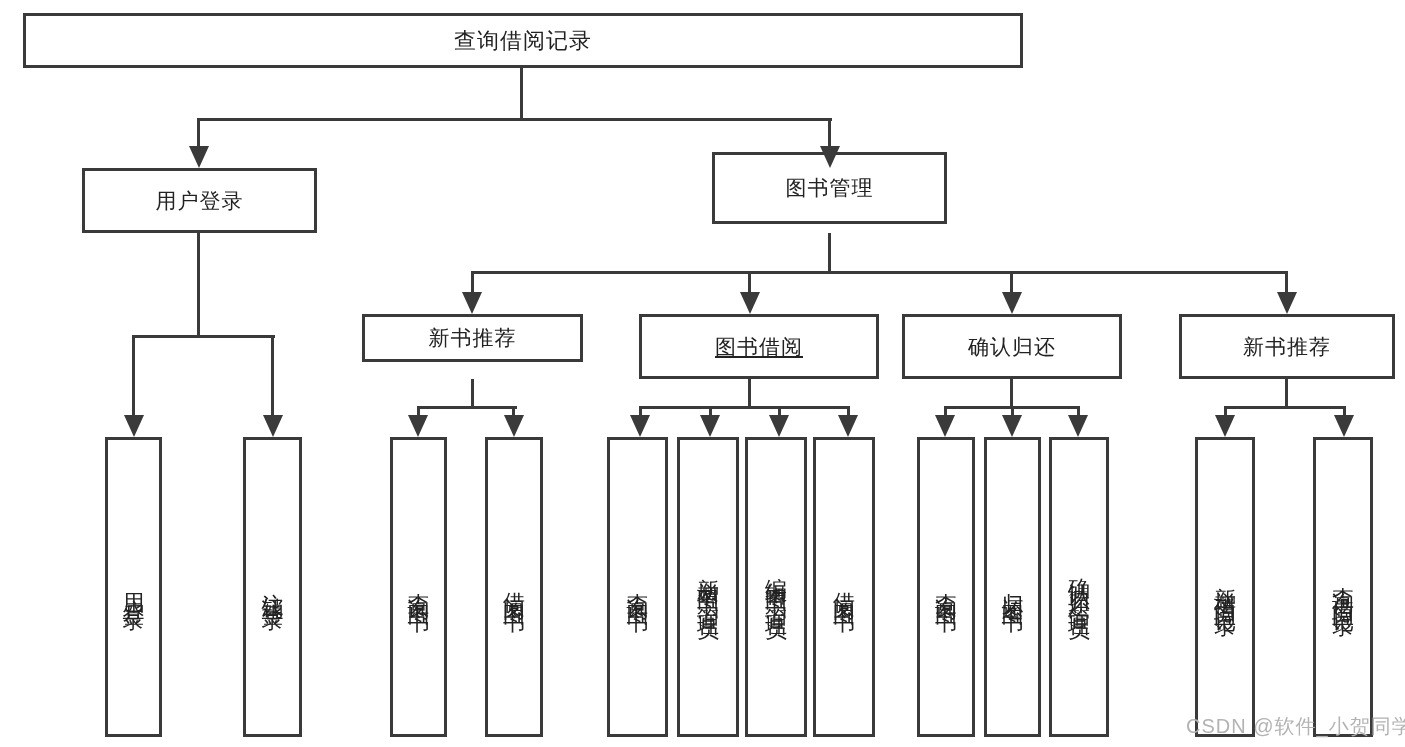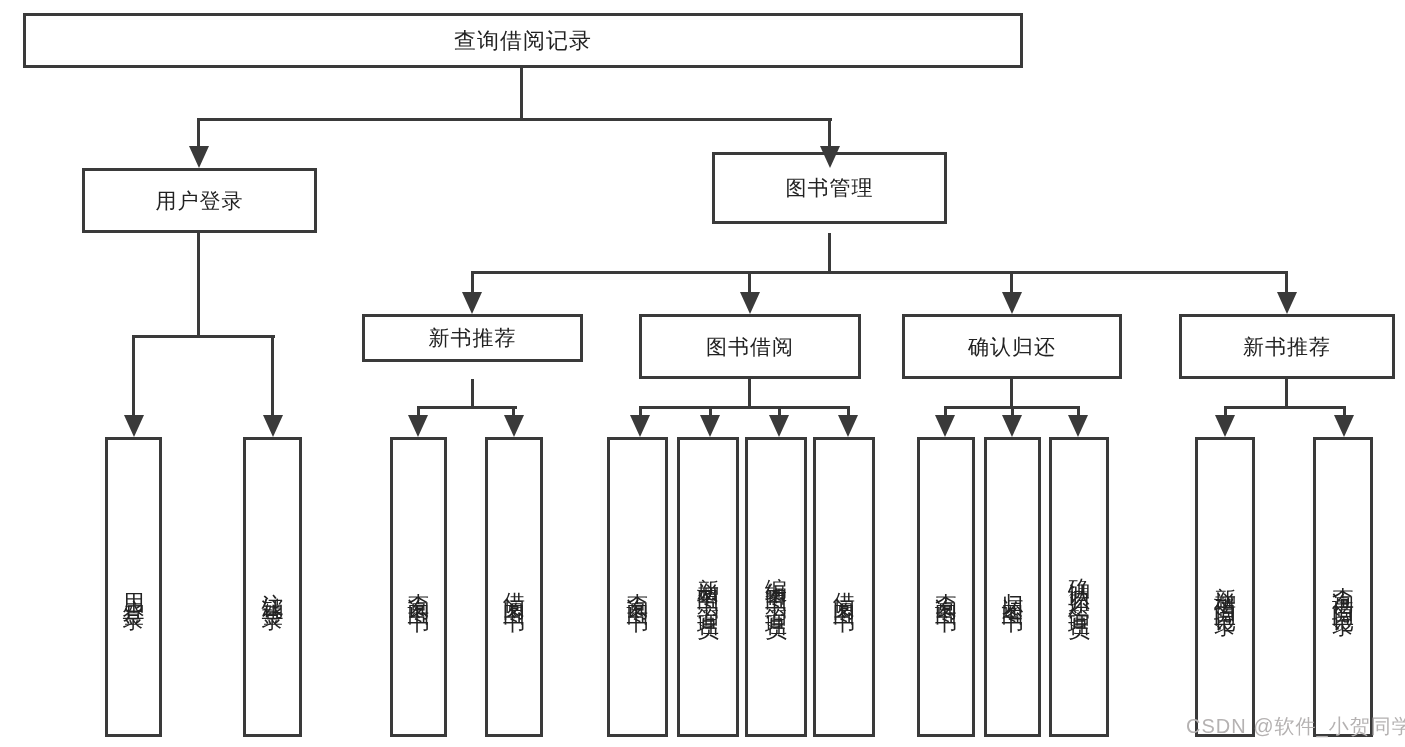--- a/index.html
+++ b/index.html
@@ -62,21 +62,21 @@
 <div class="box" style="left:82px; top:168px; width:235px; height:65px;">
   <span>用户登录</span>
 </div>
 <div class="box" style="left:712px; top:152px; width:235px; height:72px;">
   <span>图书管理</span>
 </div>
 
 <div class="box" style="left:362px; top:314px; width:221px; height:48px;">
   <span>新书推荐</span>
 </div>
-<div class="box" style="left:639px; top:314px; width:222px; height:65px;">
+<div class="box" style="left:639px; top:314px; width:240px; height:65px;text-decoration:underline;">
   <span>图书借阅</span>
 </div>
 <div class="box" style="left:902px; top:314px; width:220px; height:65px;">
   <span>确认归还</span>
 </div>
 <div class="box" style="left:1179px; top:314px; width:216px; height:65px;">
   <span>新书推荐</span>
 </div>
 
 <div class="box" style="left:105px; top:437px; width:57px; height:300px;">

